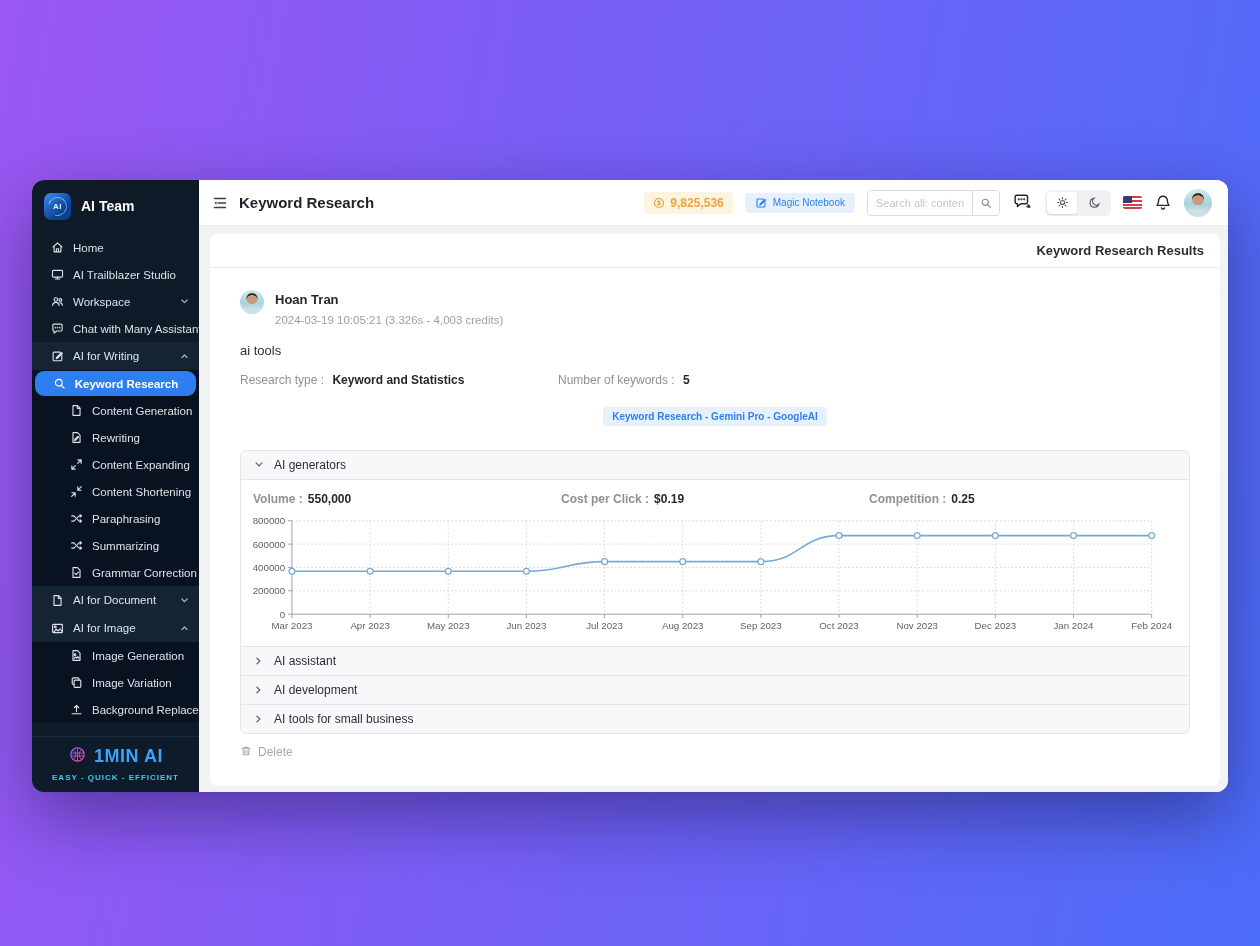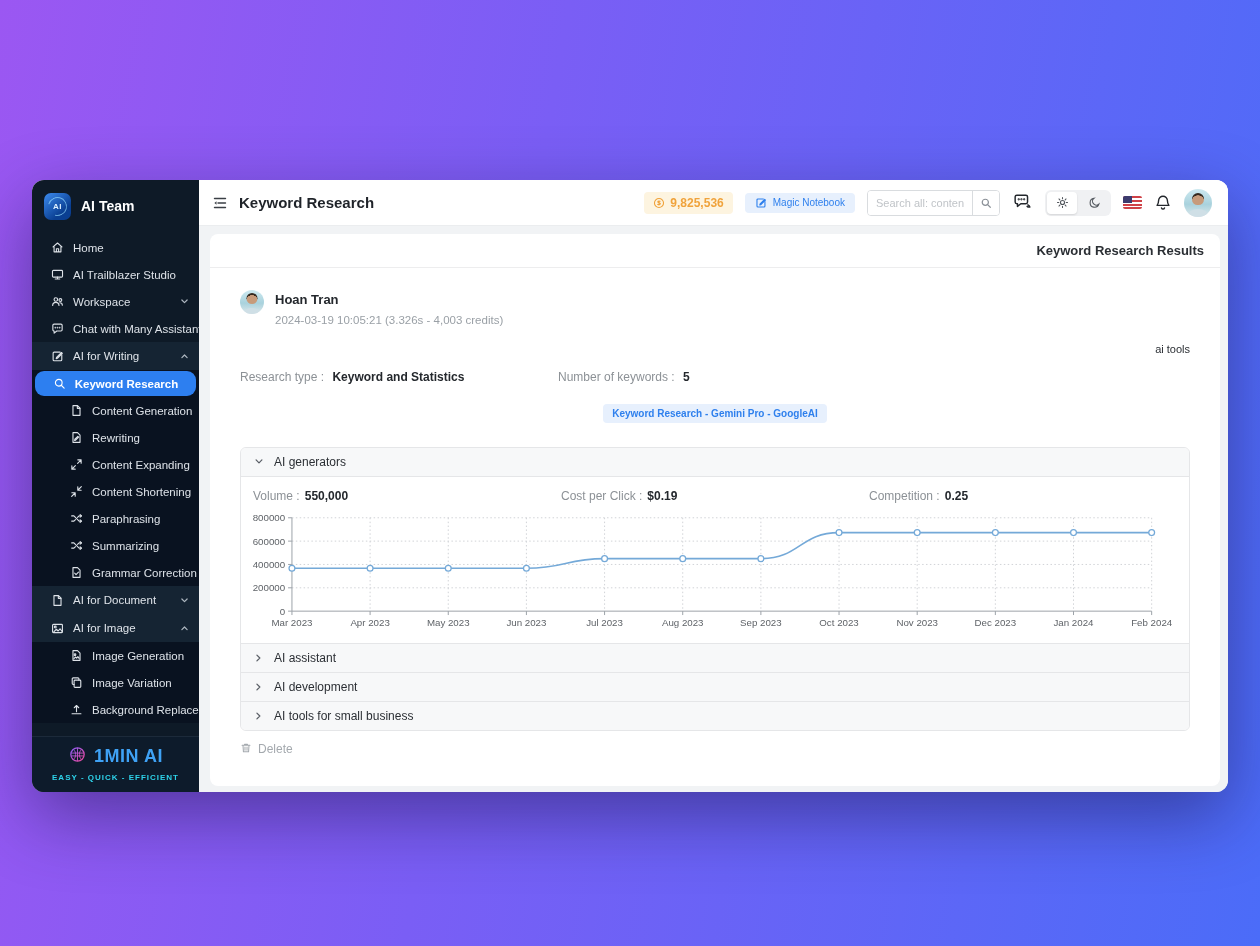--- a/index.html
+++ b/index.html
@@ -79,37 +79,37 @@
   .card { background:#fff; border-radius:8px; height:100%; display:flex; flex-direction:column; overflow:hidden; }
   .card-header { padding:9px 16px; font-size:13px; font-weight:bold; color:#2b2f34; border-bottom:1px solid #ededee;text-align:right; }
   .card-body { flex:1; padding:0 30px; overflow:hidden; }
   .user-row { margin-top:22px; display:flex; gap:11px; }
   .user-avatar { width:24px; height:24px; border-radius:50%; position:relative; overflow:hidden; flex:none;
     background:linear-gradient(180deg,#cde9f0 0%,#a9d2dd 55%,#dfe9ec 100%); }
   .user-avatar::before { content:""; position:absolute; top:3px; left:50%; transform:translateX(-50%); width:11px; height:11px; border-radius:50%; background:radial-gradient(circle at 50% 72%,#c79b7b 58%,#35291f 62%); }
   .user-avatar::after { content:""; position:absolute; bottom:-4px; left:50%; transform:translateX(-50%); width:17px; height:10px; border-radius:50% 50% 0 0; background:#cfdfe6; }
   .user-name { font-size:13px; font-weight:bold; color:#24282d; padding-top:2px; }
   .user-meta { margin-top:7px; font-size:11.5px; color:#9aa0a6; }
-  .query-text { margin-top:17px; font-size:11px; color:#2b2f34;text-align:right; }
+  .query-text { margin-top:17px; font-size:13px; color:#2b2f34; }
   .meta-row { margin-top:15px; display:flex; font-size:12px; }
   .meta-col { width:318px; }
   .meta-label { color:#8c9196; }
   .meta-value { color:#24282d; font-weight:600; margin-left:5px; }
   .badge-row { margin-top:19px; text-align:center; }
   .model-badge { display:inline-block; background:#e7f0fd; color:#2f80ed; font-size:10px; font-weight:600; padding:4px 9px; border-radius:4px; }
   .accordion { margin-top:24px; border:1px solid #e5e6e8; border-radius:6px; overflow:hidden; }
   .acc-item { border-bottom:1px solid #e5e6e8; }
   .acc-item:last-child { border-bottom:0; }
   .acc-head { background:#f7f8f9; display:flex; align-items:center; gap:10px; padding:7px 13px; font-size:12px; color:#2b2f34; cursor:pointer; }
   .acc-chev { width:10px; height:10px; display:flex; color:#5a5f66; }
   .acc-chev svg { width:10px; height:10px; fill:none; stroke:currentColor; stroke-width:1.5; stroke-linecap:round; stroke-linejoin:round; }
   .acc-body { background:#fff; border-top:1px solid #e5e6e8; padding:12px 12px 12px; }
   .stats-row { display:flex; font-size:12px; }
   .stat-col { width:310px; }
-  .stat-label { color:#8c9196; }
+  .stat-label { color:#8c9196;font-weight:bold; }
   .stat-value { color:#24282d; font-weight:700; margin-left:5px; }
   .chart-wrap { margin-top:7px; }
   .chart-wrap svg { display:block; width:100%; height:auto; font-family:"Liberation Sans","DejaVu Sans",sans-serif; }
   .delete-row { margin-top:11px; display:flex; gap:6px; color:#a4a9ae; font-size:12px; cursor:pointer; }
   .delete-row svg { width:12px; height:12px; fill:none; stroke:#a4a9ae; stroke-width:1.2; stroke-linecap:round; stroke-linejoin:round; }
 </style>
 </head>
 <body>
 
 <div class="window">

